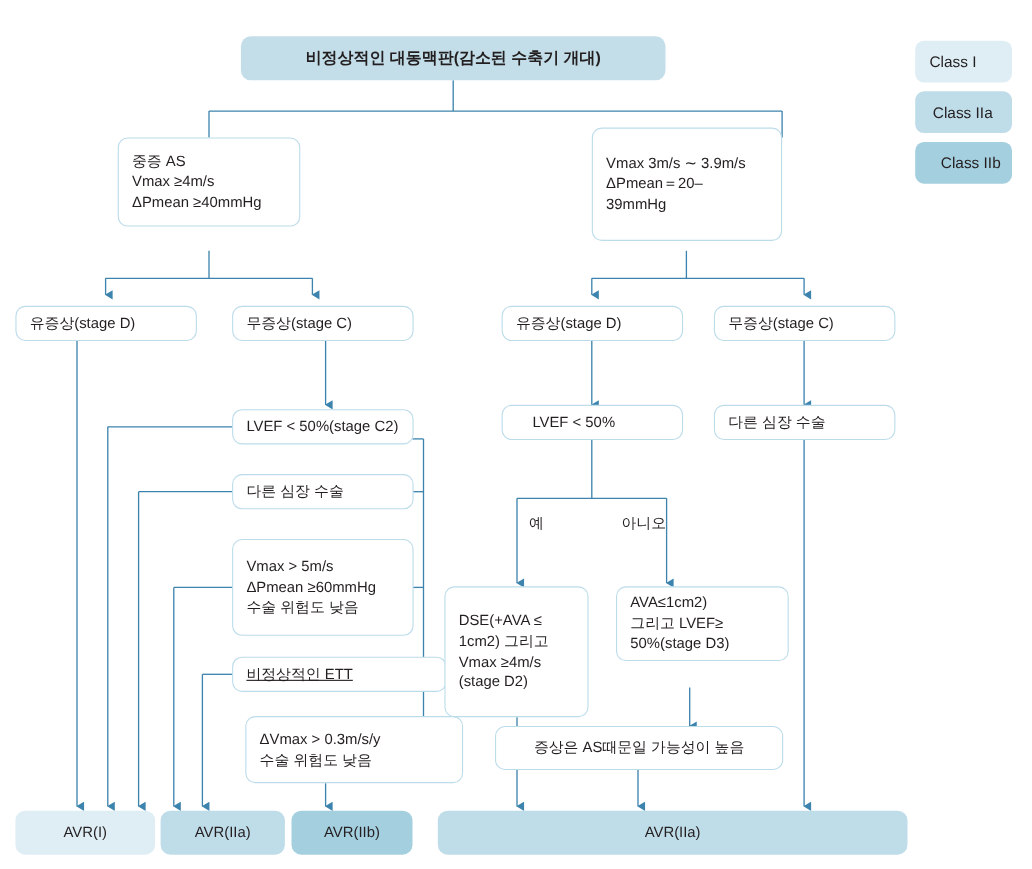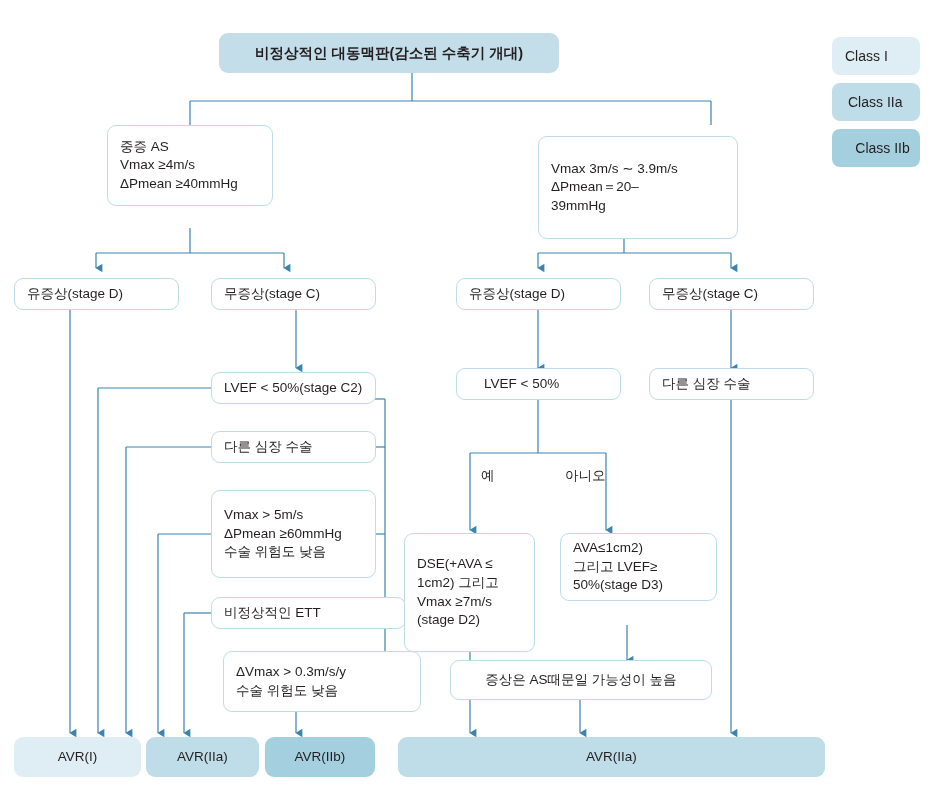--- a/index.html
+++ b/index.html
@@ -103,40 +103,40 @@
 
       <path d="M470,652 L470,733" marker-end="url(#ah)"></path>
 
       <path d="M627,625 L627,660" marker-end="url(#ah)"></path>
 
       <path d="M580,700 L580,733" marker-end="url(#ah)"></path>
 
     </g>
   </svg>
 
-  <div class="node center bold fillHead" style="left:219px;top:33px;width:340px;height:40px;font-size:14.5px;">
+  <div class="node center bold fillHead" style="left:219px;top:33px;width:386px;height:40px;font-size:14.5px;">
     <span>비정상적인 대동맥판(감소된 수축기 개대)</span>
   </div>
 
   <div class="legend fill1" style="left:832px;top:37px;width:88px;height:38px;">
     <span>Class I</span>
   </div>
   <div class="legend fill2" style="left:832px;top:83px;width:88px;height:38px;padding-left:16px;">
     <span>Class IIa</span>
   </div>
   <div class="legend fill3" style="left:832px;top:129px;width:88px;height:38px;justify-content:center;">
     <span>Class IIb</span>
   </div>
 
   <div class="node outline" style="left:107px;top:125px;width:166px;height:81px;">
     <span>중증 AS
 Vmax ≥4m/s
 ΔPmean ≥40mmHg</span>
   </div>
-  <div class="node outline" style="left:538px;top:136px;width:200px;height:103px;">
+  <div class="node outline" style="left:538px;top:116px;width:173px;height:103px;">
     <span>Vmax 3m/s ∼ 3.9m/s
 ΔPmean＝20–
 39mmHg</span>
   </div>
 
   <div class="node outline" style="left:14px;top:278px;width:165px;height:32px;">
     <span>유증상(stage D)</span>
   </div>
   <div class="node outline" style="left:211px;top:278px;width:165px;height:32px;">
     <span>무증상(stage C)</span>
@@ -152,21 +152,21 @@
     <span>LVEF &lt; 50%(stage C2)</span>
   </div>
   <div class="node outline" style="left:211px;top:431px;width:165px;height:32px;">
     <span>다른 심장 수술</span>
   </div>
   <div class="node outline" style="left:211px;top:490px;width:165px;height:88px;">
     <span>Vmax &gt; 5m/s
 ΔPmean ≥60mmHg
 수술 위험도 낮음</span>
   </div>
-  <div class="node outline" style="left:211px;top:597px;width:195px;height:32px;">
+  <div class="node outline" style="left:211px;top:597px;width:195px;height:32px;text-decoration:underline;">
     <span>비정상적인 ETT</span>
   </div>
   <div class="node outline" style="left:223px;top:651px;width:198px;height:61px;">
     <span>ΔVmax &gt; 0.3m/s/y
 수술 위험도 낮음</span>
   </div>
 
   <div class="node outline" style="left:456px;top:368px;width:165px;height:32px;padding-left:27px;">
     <span>LVEF &lt; 50%</span>
   </div>
@@ -177,21 +177,21 @@
   <div class="branchlbl" style="left:481px;top:467px;">
     <span>예</span>
   </div>
   <div class="branchlbl" style="left:565px;top:467px;">
     <span>아니오</span>
   </div>
 
   <div class="node outline" style="left:404px;top:533px;width:131px;height:119px;">
     <span>DSE(+AVA ≤
 1cm2) 그리고
-Vmax ≥7m/s
+Vmax ≥4m/s
 (stage D2)</span>
   </div>
   <div class="node outline" style="left:548px;top:533px;width:157px;height:68px;margin-left:12px;">
     <span>AVA≤1cm2)
 그리고 LVEF≥
 50%(stage D3)</span>
   </div>
   <div class="node outline center" style="left:450px;top:660px;width:262px;height:40px;">
     <span>증상은 AS때문일 가능성이 높음</span>
   </div>

